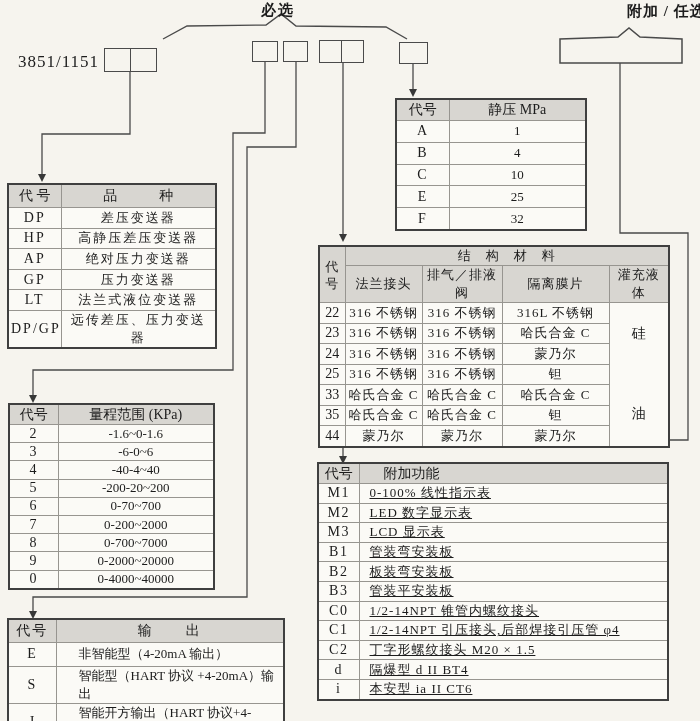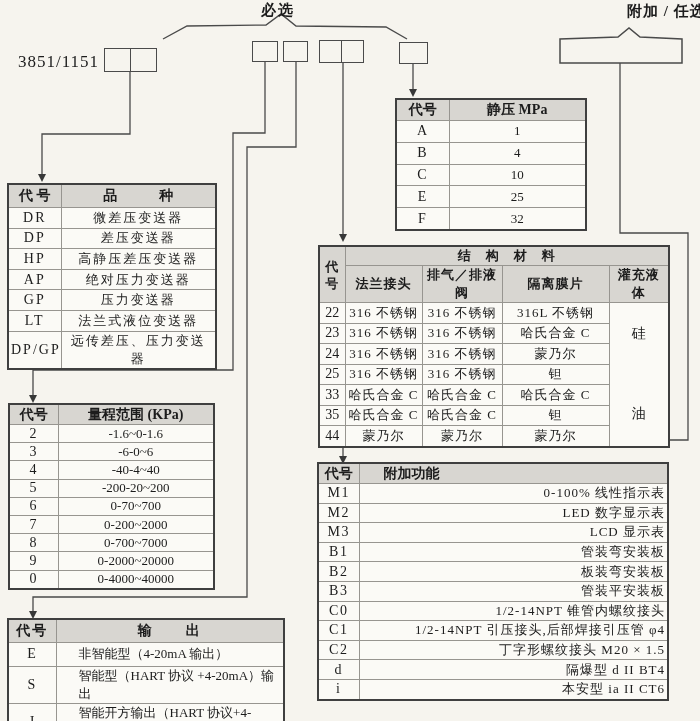--- a/index.html
+++ b/index.html
@@ -19,21 +19,21 @@
   table{
     position:absolute;z-index:2;border-collapse:collapse;table-layout:fixed;
     background:var(--table_bg,#fbfaf6);border:2px solid var(--border_dark,#3f3f3f);
     font-size:13px;
   }
   th,td{
     border:1px solid var(--border_light,#909090);
     text-align:center;vertical-align:middle;white-space:pre-line;
     padding:0 2px;overflow:hidden;
   }
-  th{background:var(--header_bg,#d8d6d1);font-weight:bold;font-size:14px;}
+  th{background:var(--header_bg,#d8d6d1);font-weight:normal;font-size:14px;}
   td:first-child{letter-spacing:1.5px;font-size:14px;}
 
   #t-species{left:7px;top:183px;width:210px;}
   #t-species th{height:22px;}
   #t-species td{height:19.6px;letter-spacing:2px;}
 
   #t-static{left:395px;top:98px;width:192px;}
   #t-static th{height:20px;}
   #t-static td{height:20.8px;}
 
@@ -50,21 +50,21 @@
   #t-material th{height:18px;font-size:13px;letter-spacing:1px;}
   #t-material td{height:19.5px;letter-spacing:1px;}
   #t-material td:first-child{letter-spacing:0;}
   #t-material .c{line-height:17px;font-size:13px;}
   #t-material .fill{line-height:40px;font-size:14px;letter-spacing:0;}
 
   #t-addon{left:317px;top:462px;width:352px;}
   #t-addon th{height:19px;}
   #t-addon th:last-child{text-align:left;padding-left:24px;}
   #t-addon td{height:18.6px;}
-  #t-addon td:last-child{text-align:right;padding-left:10px;letter-spacing:1px;}
+  #t-addon td:last-child{text-align:left;padding-left:10px;letter-spacing:1px;text-decoration:underline;}
 </style>
 </head>
 <body>
 
 <div class="canvas" style="--paper: #f6f4ee; --table_bg: #fbfaf6; --header_bg: #d8d6d1; --border_dark: #3f3f3f; --border_light: #979590; --line: #4a4a4a; --text: #1c1c1c;">
 
   <svg class="wires" width="700" height="721" viewBox="0 0 700 721">
     <g fill="none" stroke="#4a4a4a" stroke-width="1.4">
       <polyline points="163,39 187,26 266,25 281,14 296,26 386,27 407,39"></polyline>
     </g>
@@ -117,24 +117,20 @@
         <col>
       </colgroup>
   <thead>
         <tr>
           <th>代 号</th>
           <th>品　　　种</th>
         </tr>
       </thead>
       <tbody>
         <tr>
-          <td>DR</td>
-          <td>微差压变送器</td>
-        </tr>
-        <tr>
           <td>DP</td>
           <td>差压变送器</td>
         </tr>
         <tr>
           <td>HP</td>
           <td>高静压差压变送器</td>
         </tr>
         <tr>
           <td>AP</td>
           <td>绝对压力变送器</td>

